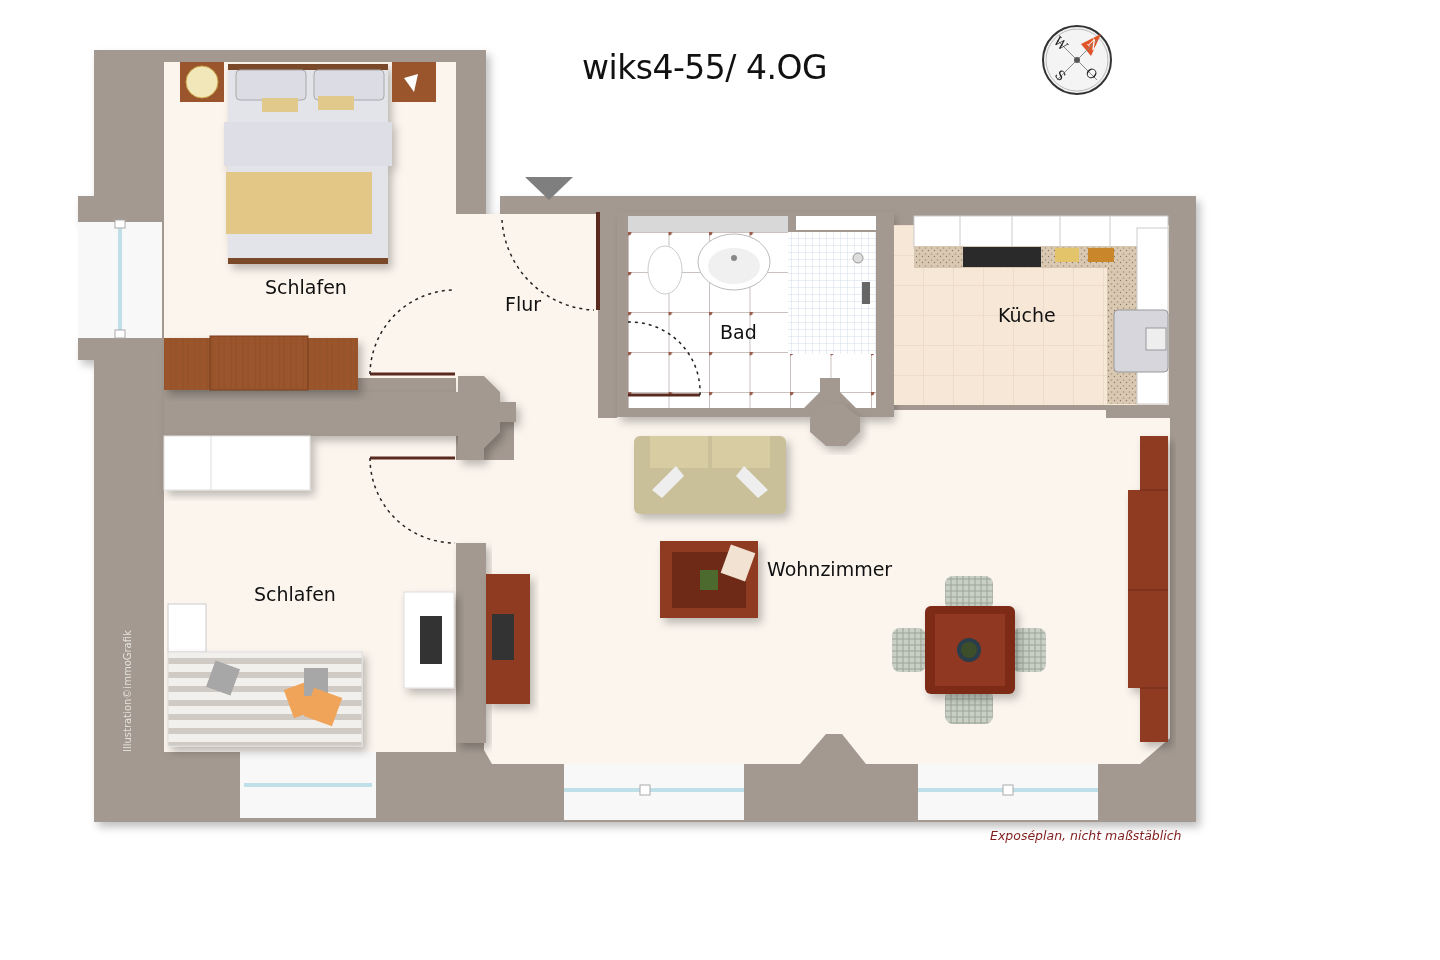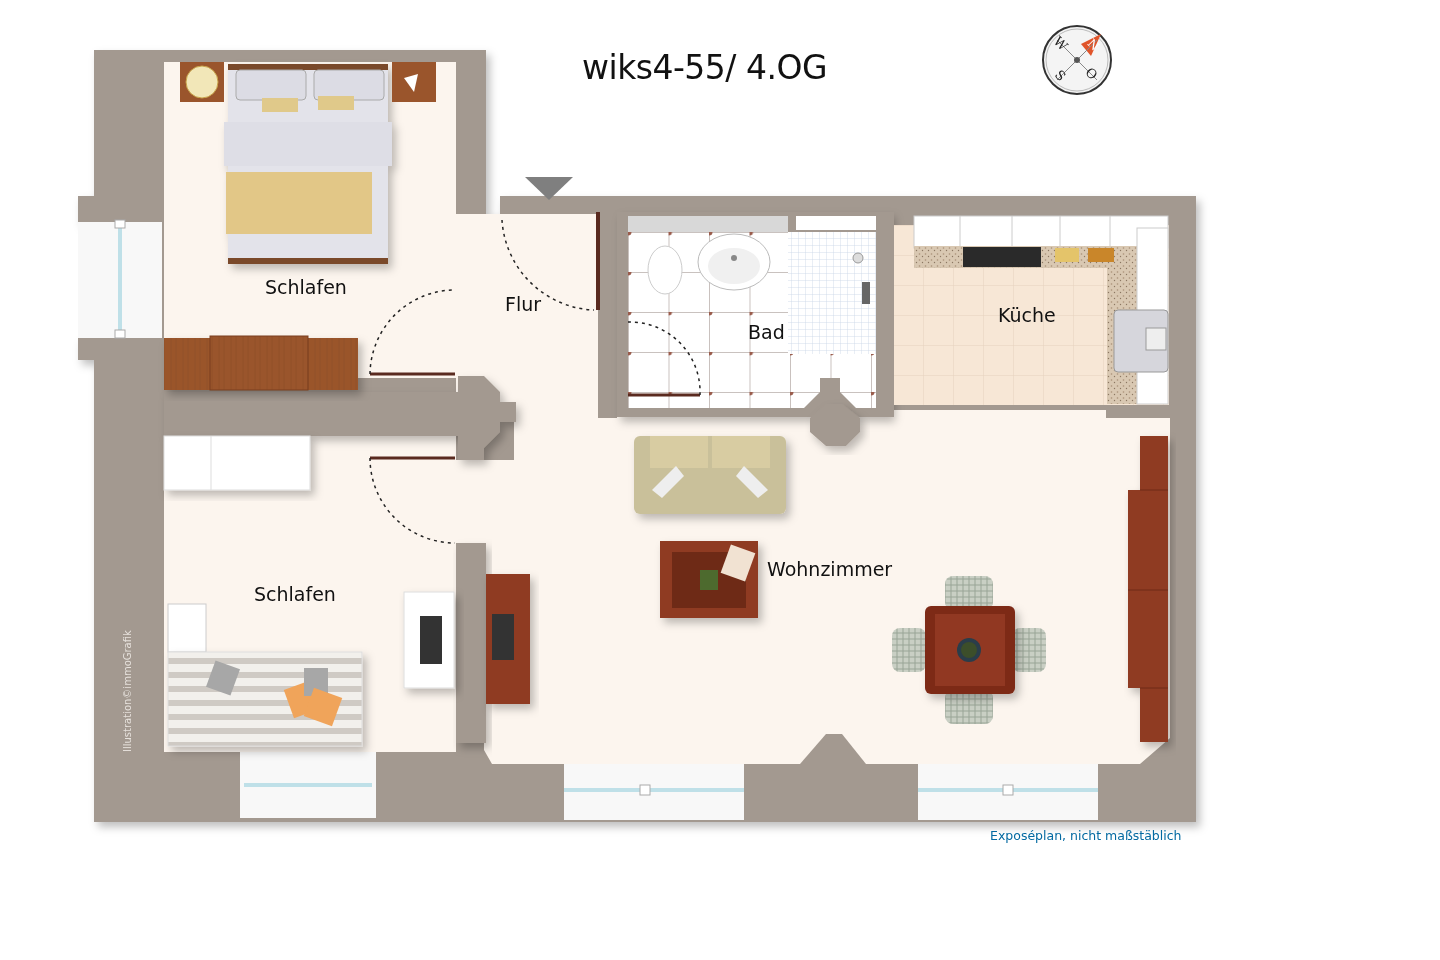--- a/index.html
+++ b/index.html
@@ -1,20 +1,20 @@
 <!DOCTYPE html>
 <html><head>
 <meta charset="utf-8">
 <style>
   html, body { margin:0; padding:0; background:#ffffff; }
   body { width:1440px; height:960px; position:relative; overflow:hidden; font-family:"DejaVu Sans", sans-serif; }
   .abs { position:absolute; }
   .title { left:582px; top:44px; font-size:33px; line-height:47px; color:#111; font-family:"DejaVu Sans", sans-serif; letter-spacing:-0.5px; }
   .room-label { position:absolute; font-size:19px; color:#111; font-family:"DejaVu Sans", sans-serif; white-space:nowrap; }
-  .note { left:990px; top:828px; font-size:12.5px; color:#0369a1; }
+  .note { left:990px; top:828px; font-size:12.5px; color:#7f1d1d;font-style:italic; }
   .credit { left:122px; top:752px; font-size:10px; color:#e6e1dc; transform:rotate(-90deg); transform-origin:left top; white-space:nowrap; }
   svg { position:absolute; left:0; top:0; }
 </style>
 </head>
 <body>
 
 <div class="abs title">
   <div>wiks4-55/ 4.OG</div>
 </div>
 
@@ -208,19 +208,19 @@
   </g>
 </svg>
 
 <div class="abs" style="left:1054px;top:36px;font-size:13px;transform:rotate(45deg);color:#222;font-family:'DejaVu Serif',serif;">W</div>
 <div class="abs" style="left:1088px;top:38px;font-size:12px;transform:rotate(45deg);color:#fff;font-family:'DejaVu Serif',serif;">N</div>
 <div class="abs" style="left:1056px;top:68px;font-size:13px;transform:rotate(45deg);color:#222;font-family:'DejaVu Serif',serif;">S</div>
 <div class="abs" style="left:1086px;top:66px;font-size:13px;transform:rotate(45deg);color:#222;font-family:'DejaVu Serif',serif;">O</div>
 
 <div class="room-label" style="left:265px;top:276px;">Schlafen</div>
 <div class="room-label" style="left:505px;top:293px;">Flur</div>
-<div class="room-label" style="left:748px;top:321px;">Bad</div>
+<div class="room-label" style="left:720px;top:321px;">Bad</div>
 <div class="room-label" style="left:998px;top:304px;">Küche</div>
 <div class="room-label" style="left:254px;top:583px;">Schlafen</div>
 <div class="room-label" style="left:767px;top:558px;">Wohnzimmer</div>
 
 <div class="abs note">Exposéplan, nicht maßstäblich</div>
 <div class="abs credit">Illustration©immoGrafik</div>
 
 </body></html>

